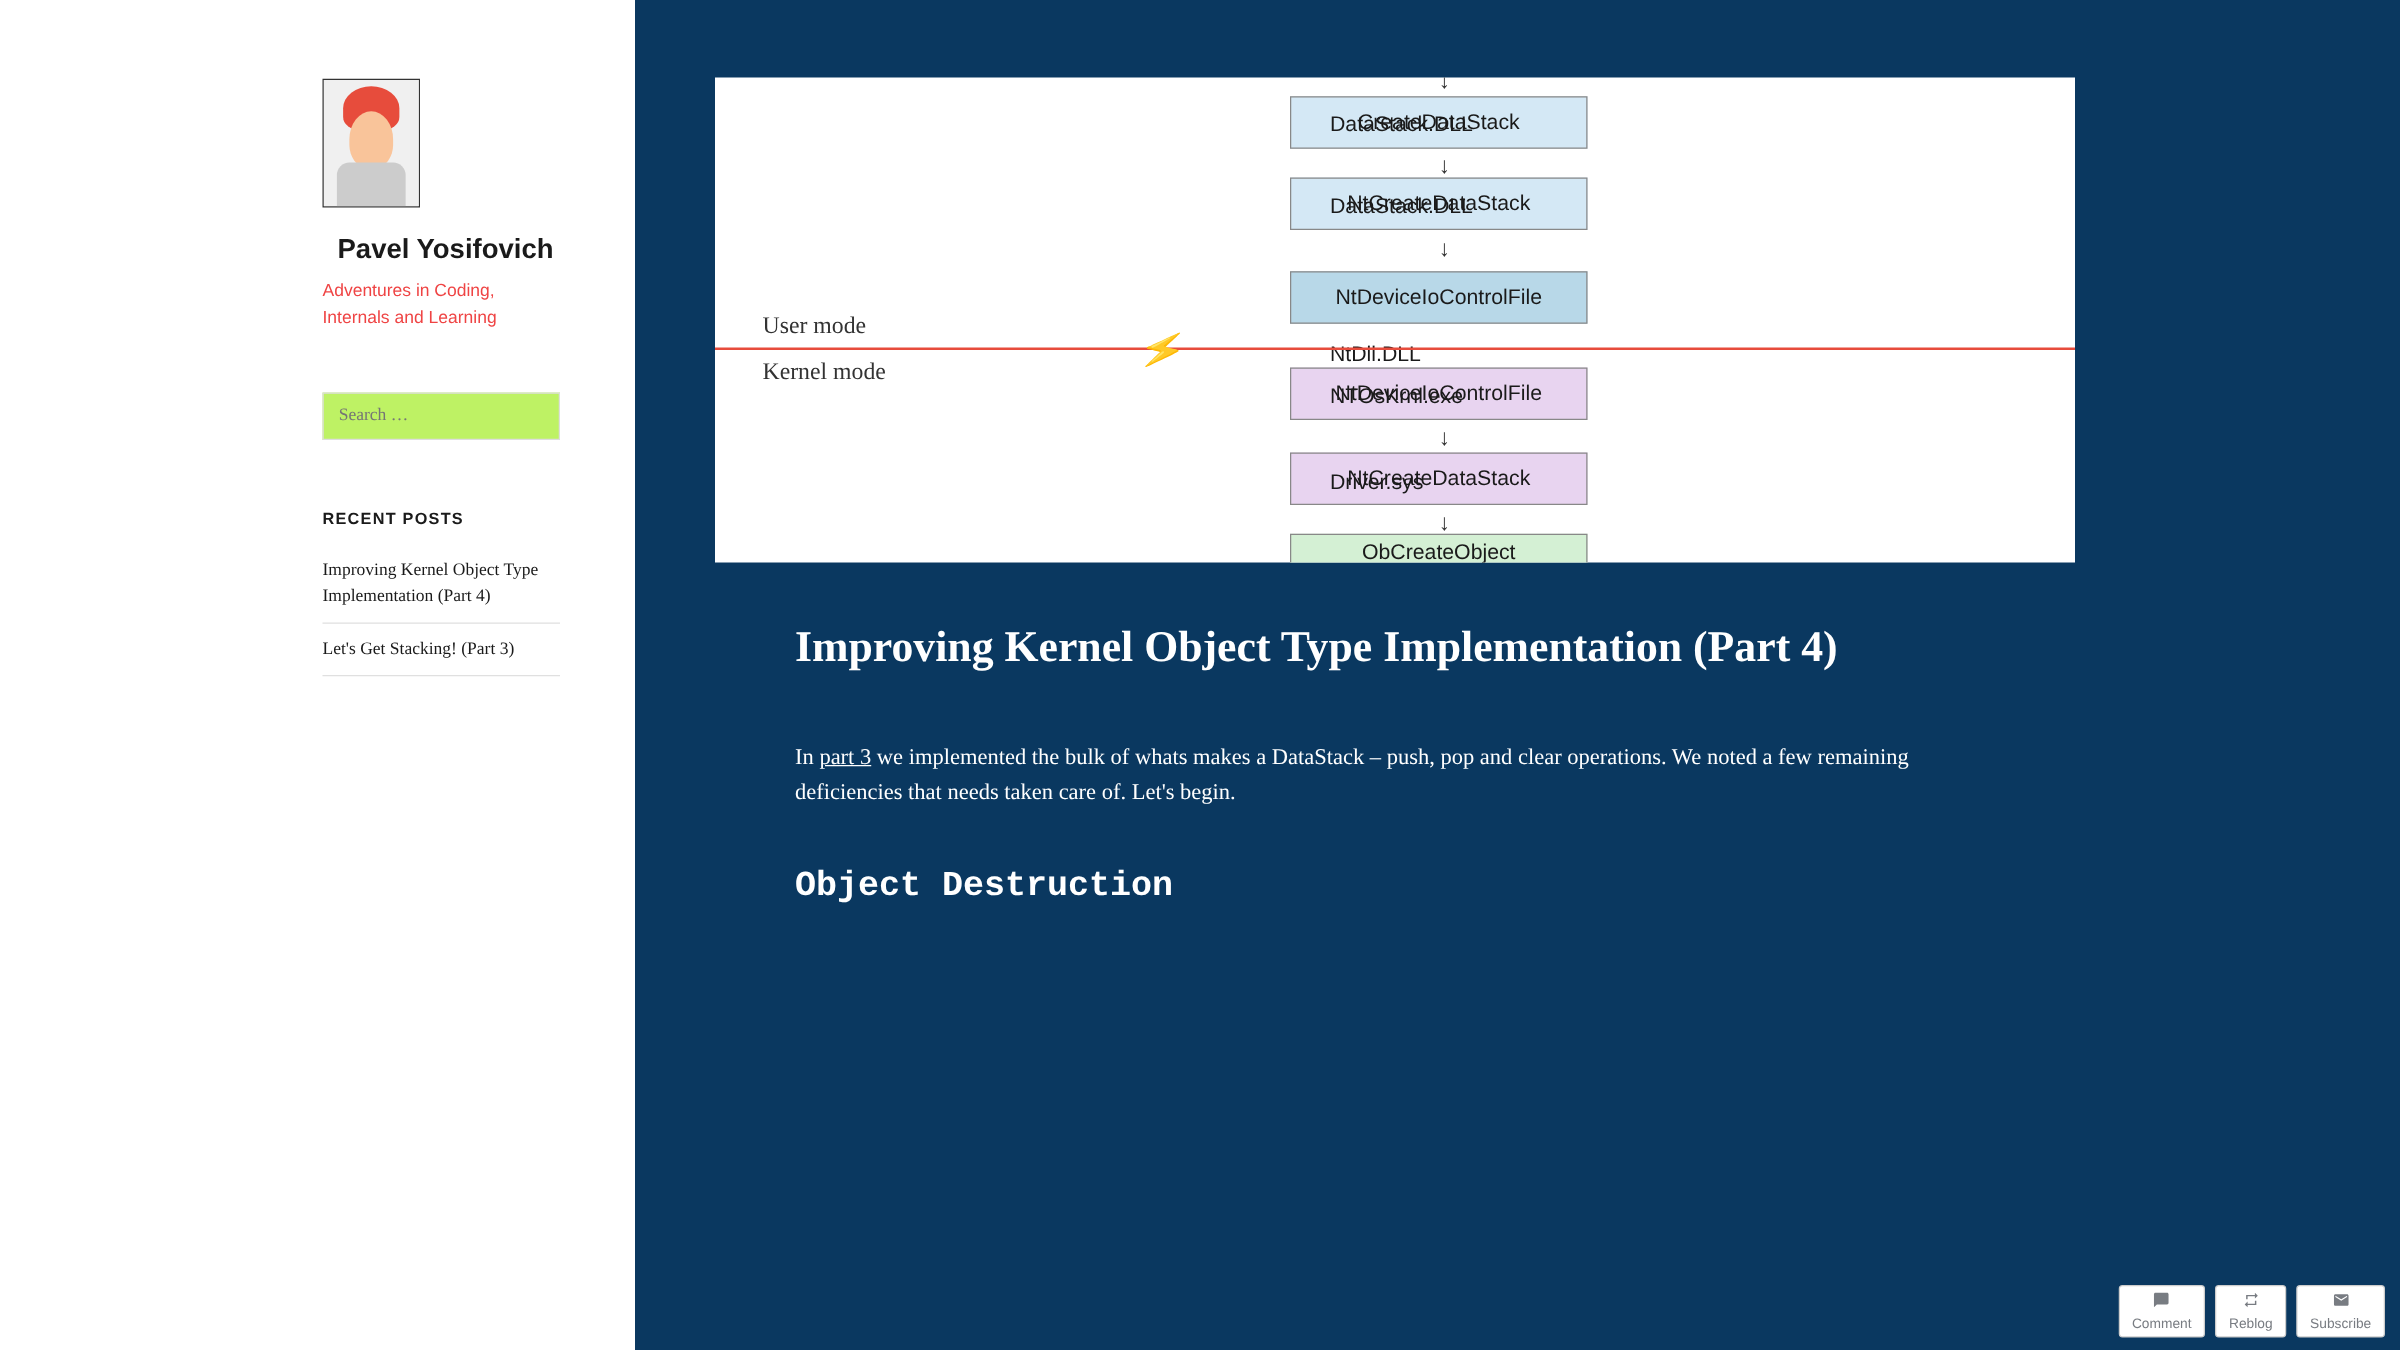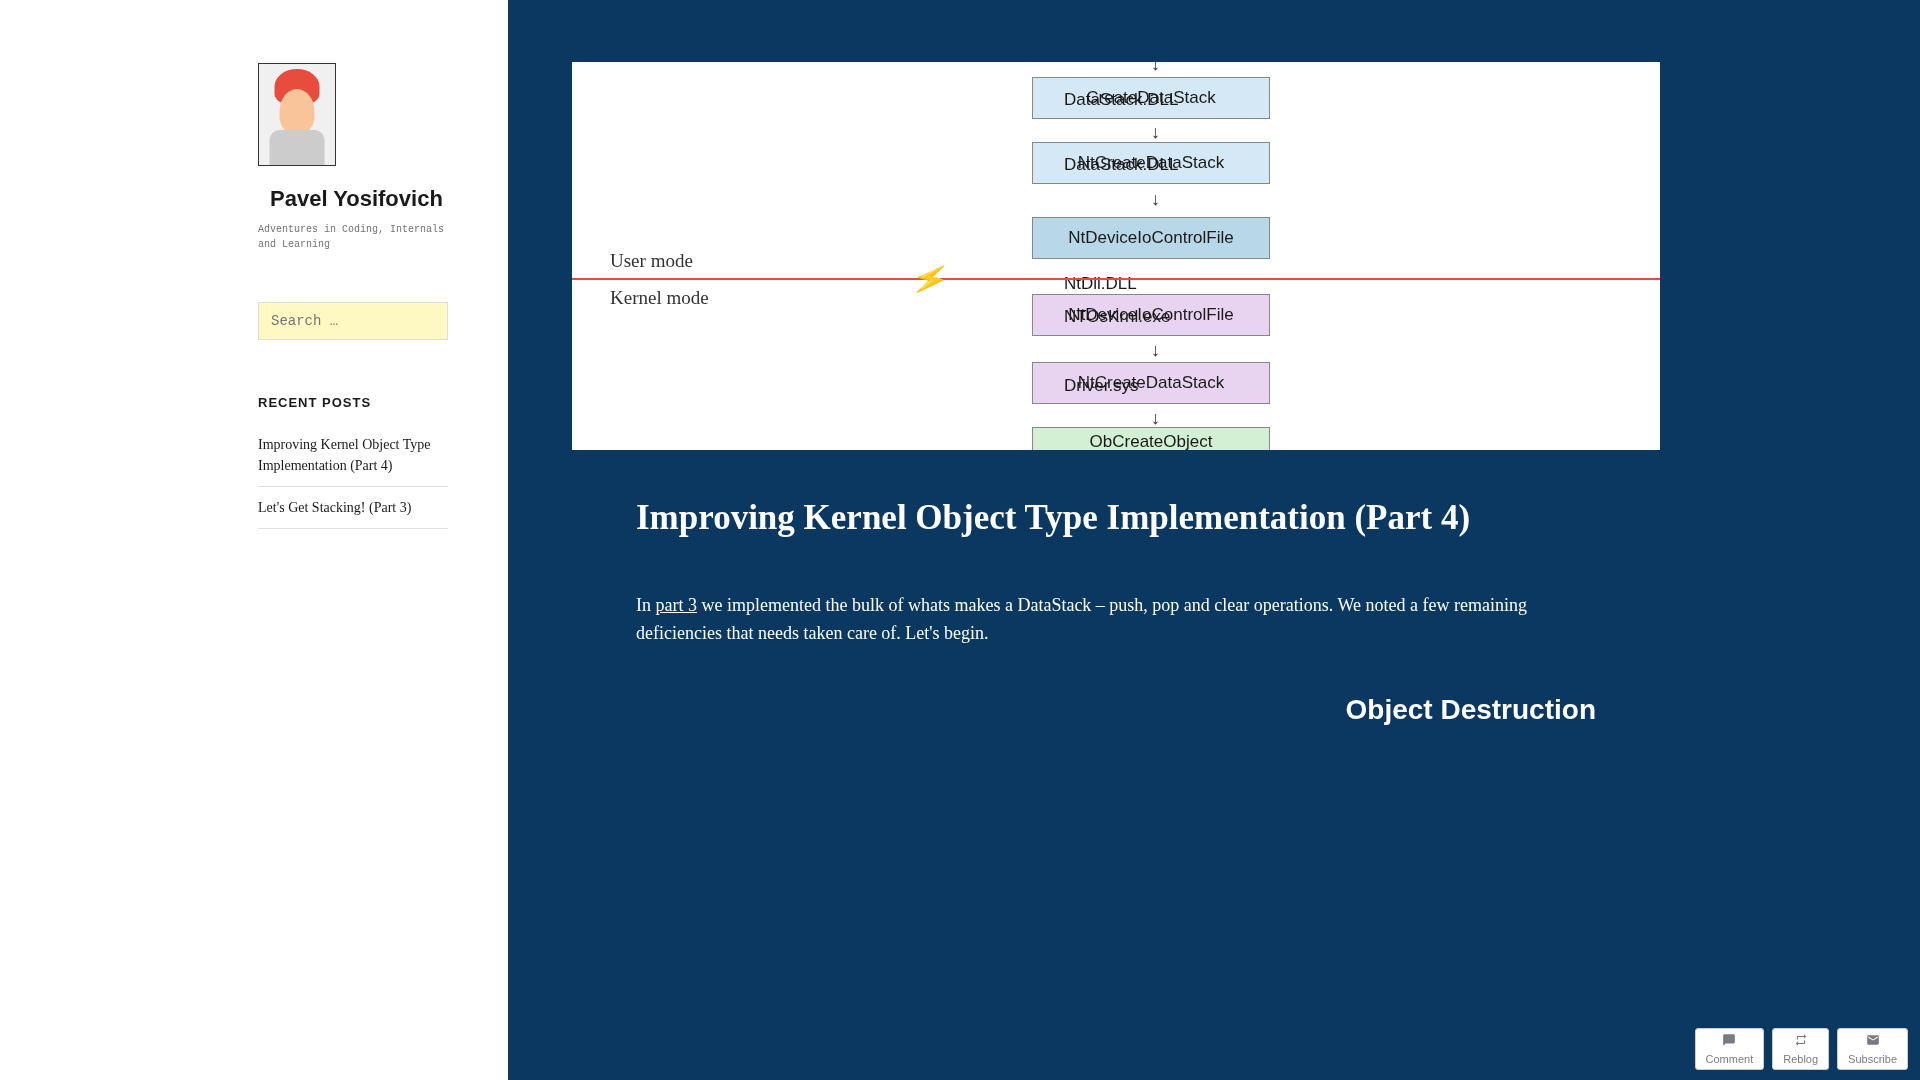--- a/index.html
+++ b/index.html
@@ -86,23 +86,23 @@
       margin-bottom: 10px;
       margin-left: 12px;
     }
     
     .site-title a {
       color: #1a1a1a;
       text-decoration: none;
     }
     
     .site-tagline {
-      font-family: Liberation Mono, monospace;
-      font-size: 10px;
-      color: #737373;
+      font-family: Liberation Sans, sans-serif;
+      font-size: 14px;
+      color: #ef4444;
       line-height: 1.5;
       margin-bottom: 50px;
     }
     
     .nav-menu {
       list-style: none;
       border-top: 1px solid #e0e0e0;
       margin-bottom: 50px;
     }
     
@@ -116,23 +116,23 @@
       font-family: Georgia, serif;
       font-size: 14px;
       color: #1a1a1a;
       text-decoration: none;
     }
     
     .search-box {
       width: 100%;
       padding: 10px 12px;
       font-size: 14px;
-      font-family: Liberation Mono, monospace;
+      font-family: Liberation Serif, serif;
       color: #666;
-      background: #fef9c3;
+      background: #bef264;
       border: 1px solid #ddd;
       margin-bottom: 55px;
     }
     
     .widget-title {
       font-family: -apple-system, BlinkMacSystemFont, 'Segoe UI', Arial, sans-serif;
       font-size: 13px;
       font-weight: 700;
       letter-spacing: 1px;
       color: #1a1a1a;
@@ -288,26 +288,25 @@
     .article-body p {
       margin-bottom: 40px;
     }
     
     .inline-link {
       color: #fff;
       text-decoration: underline;
     }
     
     .article-subtitle {
-      font-family: Liberation Sans, sans-serif;
+      font-family: Liberation Mono, monospace;
       font-size: 28px;
       font-weight: 700;
       color: #fff;
       margin-bottom: 35px;
-      text-align: right;
     }
     
     .footer-bar {
       position: fixed;
       bottom: 10px;
       right: 12px;
       display: flex;
       gap: 8px;
     }
     

